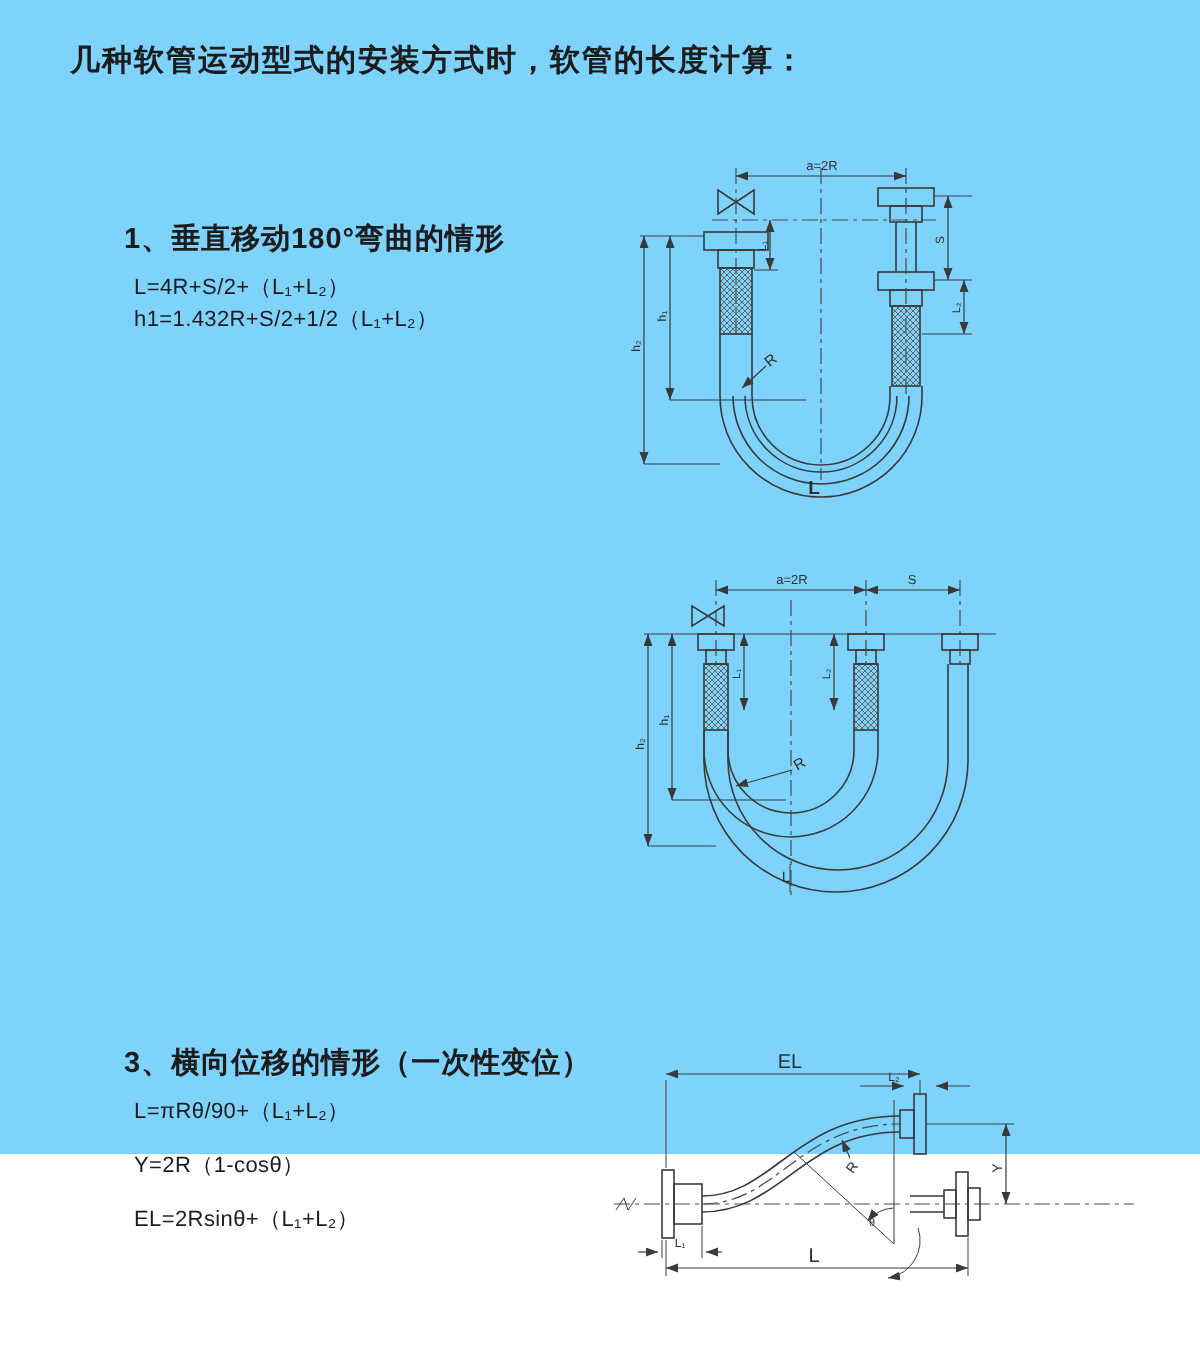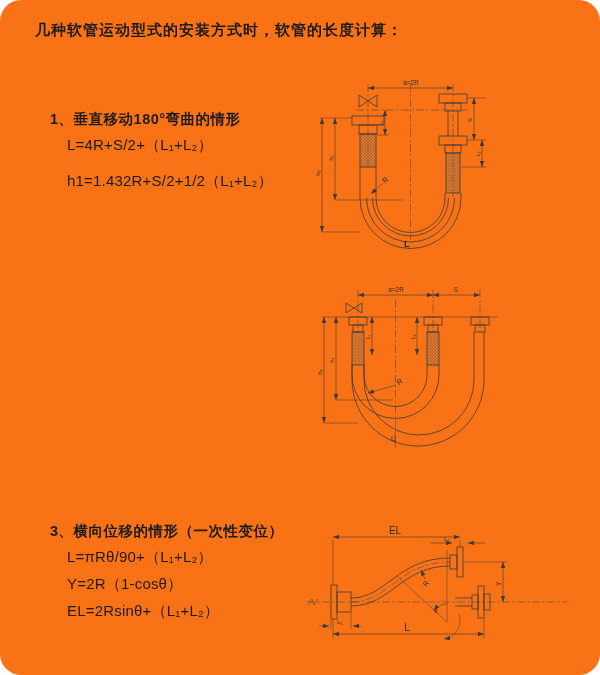--- a/index.html
+++ b/index.html
@@ -1,40 +1,40 @@
 <!DOCTYPE html>
 <html><head>
 <meta charset="utf-8">
 <style>
   html,body{margin:0;padding:0;}
   body{width:600px;height:675px;background:#ffffff;position:relative;overflow:hidden;
        font-family:"Liberation Sans","DejaVu Sans",sans-serif;color:#1c1c1c;}
-  .page{position:absolute;left:0;top:0;width:600px;height:675px;background:#f97316;border-radius:21px;}
+  .page{position:absolute;left:0;top:0;width:600px;height:577px;background:#7dd3fc;}
   .title{position:absolute;left:35px;top:21px;font-size:15px;font-weight:bold;
          letter-spacing:1px;white-space:nowrap;}
-  .h{position:absolute;left:50px;font-size:14.5px;font-weight:bold;letter-spacing:0.5px;white-space:nowrap;}
-  .f{position:absolute;left:67px;font-size:15px;letter-spacing:0.2px;white-space:nowrap;}
+  .h{position:absolute;left:62px;font-size:14.5px;font-weight:bold;letter-spacing:0.5px;white-space:nowrap;}
+  .f{position:absolute;left:67px;font-size:11px;letter-spacing:0.2px;white-space:nowrap;}
   .diag{position:absolute;}
   svg text{fill:#2e2e2e;font-family:"Liberation Sans","DejaVu Sans",sans-serif;}
   .ln{stroke:#3a3a3a;stroke-width:0.8;fill:none;}
   .thin{stroke:#3a3a3a;stroke-width:0.5;fill:none;}
   .cl{stroke:#4a4a4a;stroke-width:0.6;fill:none;stroke-dasharray:8 2.5 2 2.5;}
   .dim{stroke:#3a3a3a;stroke-width:0.6;fill:none;}
   .braid{stroke:#3a3a3a;stroke-width:0.8;}
 </style>
 </head>
 <body>
 
 <div class="page">
 
   <div class="title">几种软管运动型式的安装方式时，软管的长度计算：</div>
 
   <div class="h" style="top:110px">1、垂直移动180°弯曲的情形</div>
   <div class="f" style="top:136px">L=4R+S/2+（L₁+L₂）</div>
-  <div class="f" style="top:172px">h1=1.432R+S/2+1/2（L₁+L₂）</div>
+  <div class="f" style="top:152px">h1=1.432R+S/2+1/2（L₁+L₂）</div>
 
 
   <div class="h" style="top:522px">3、横向位移的情形（一次性变位）</div>
   <div class="f" style="top:548px">L=πRθ/90+（L₁+L₂）</div>
   <div class="f" style="top:575px">Y=2R（1-cosθ）</div>
   <div class="f" style="top:602px">EL=2Rsinθ+（L₁+L₂）</div>
 
   <div class="diag" style="left:308px;top:70px;width:230px;height:192px">
   <svg width="230" height="192" viewBox="0 0 230 192">
     <defs>

